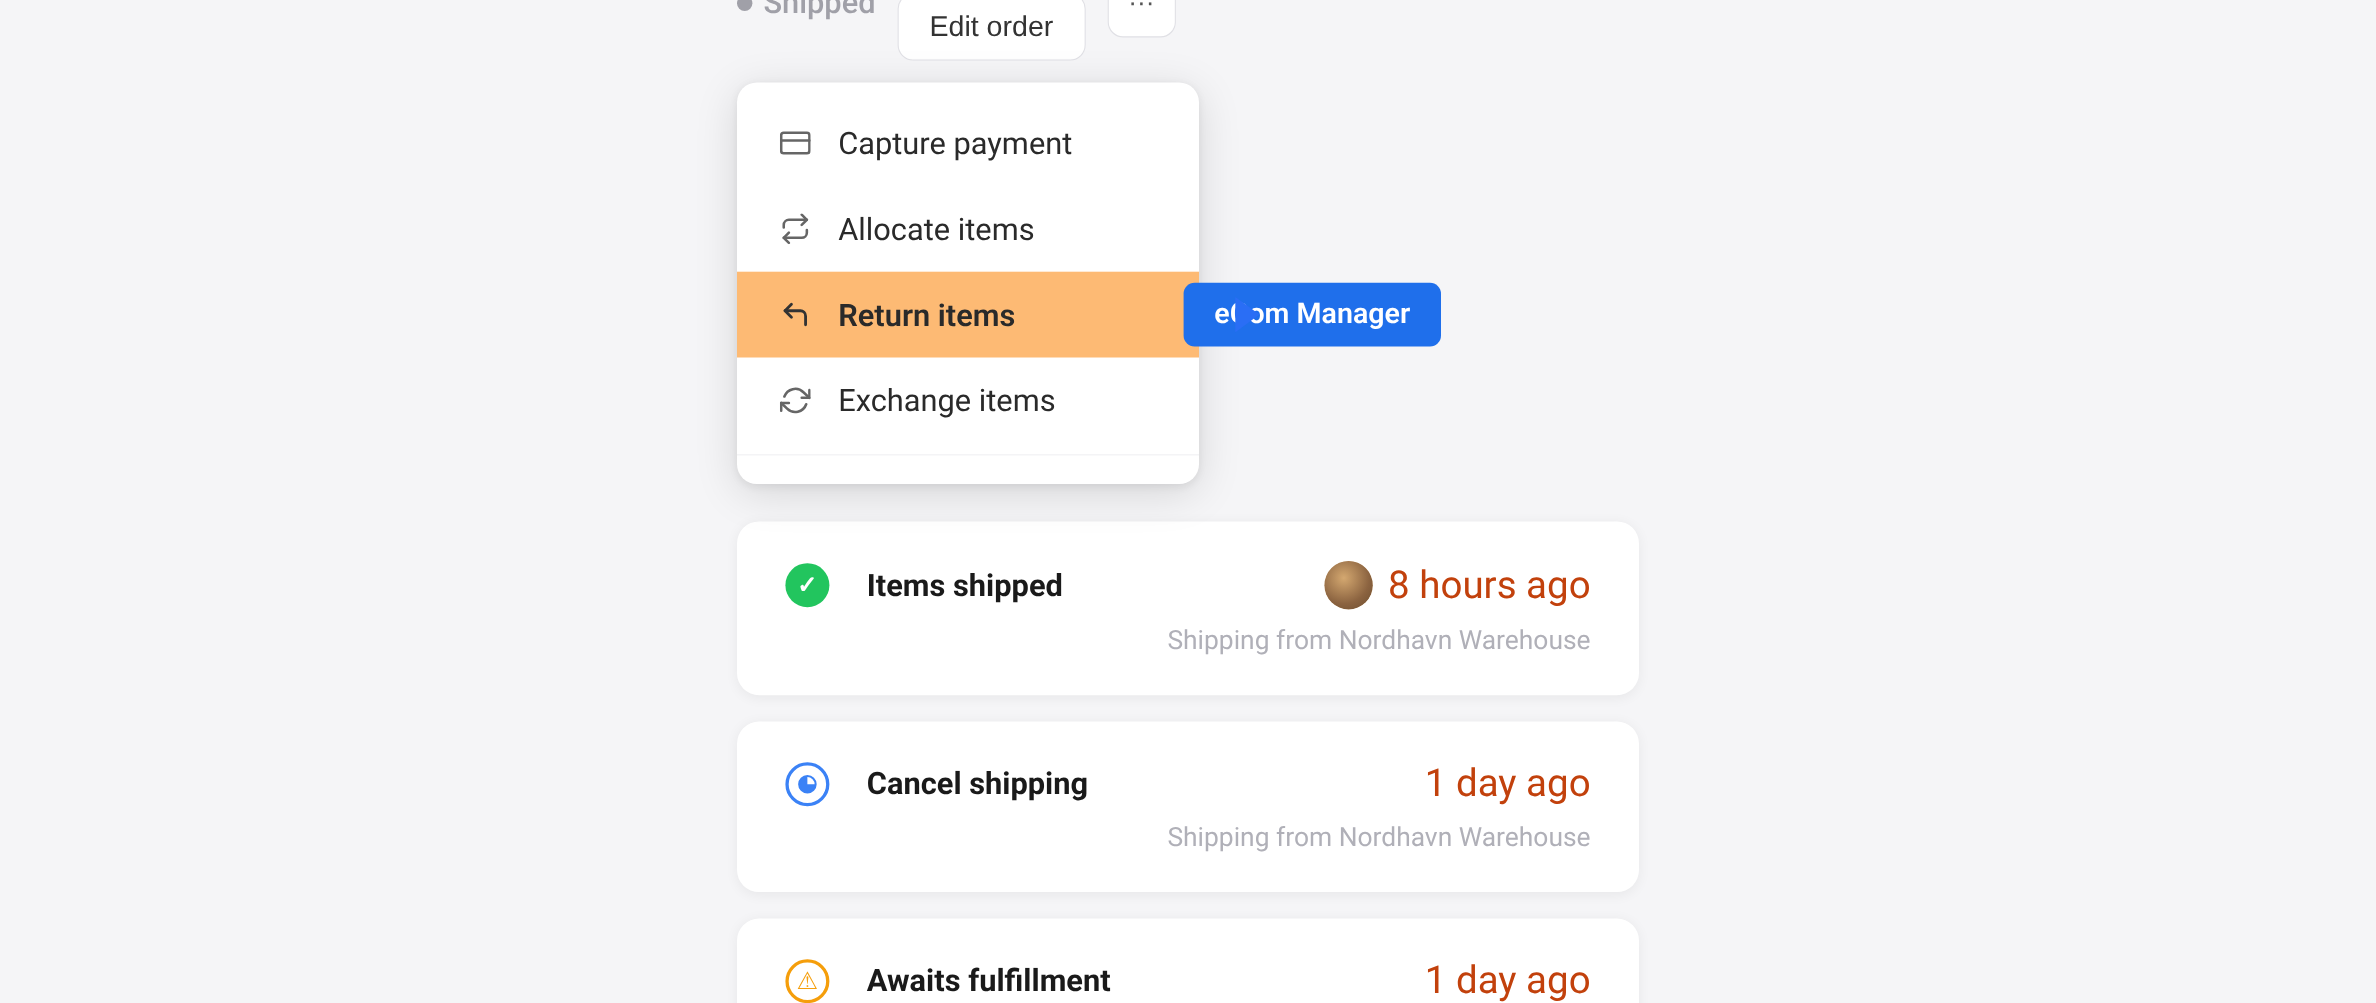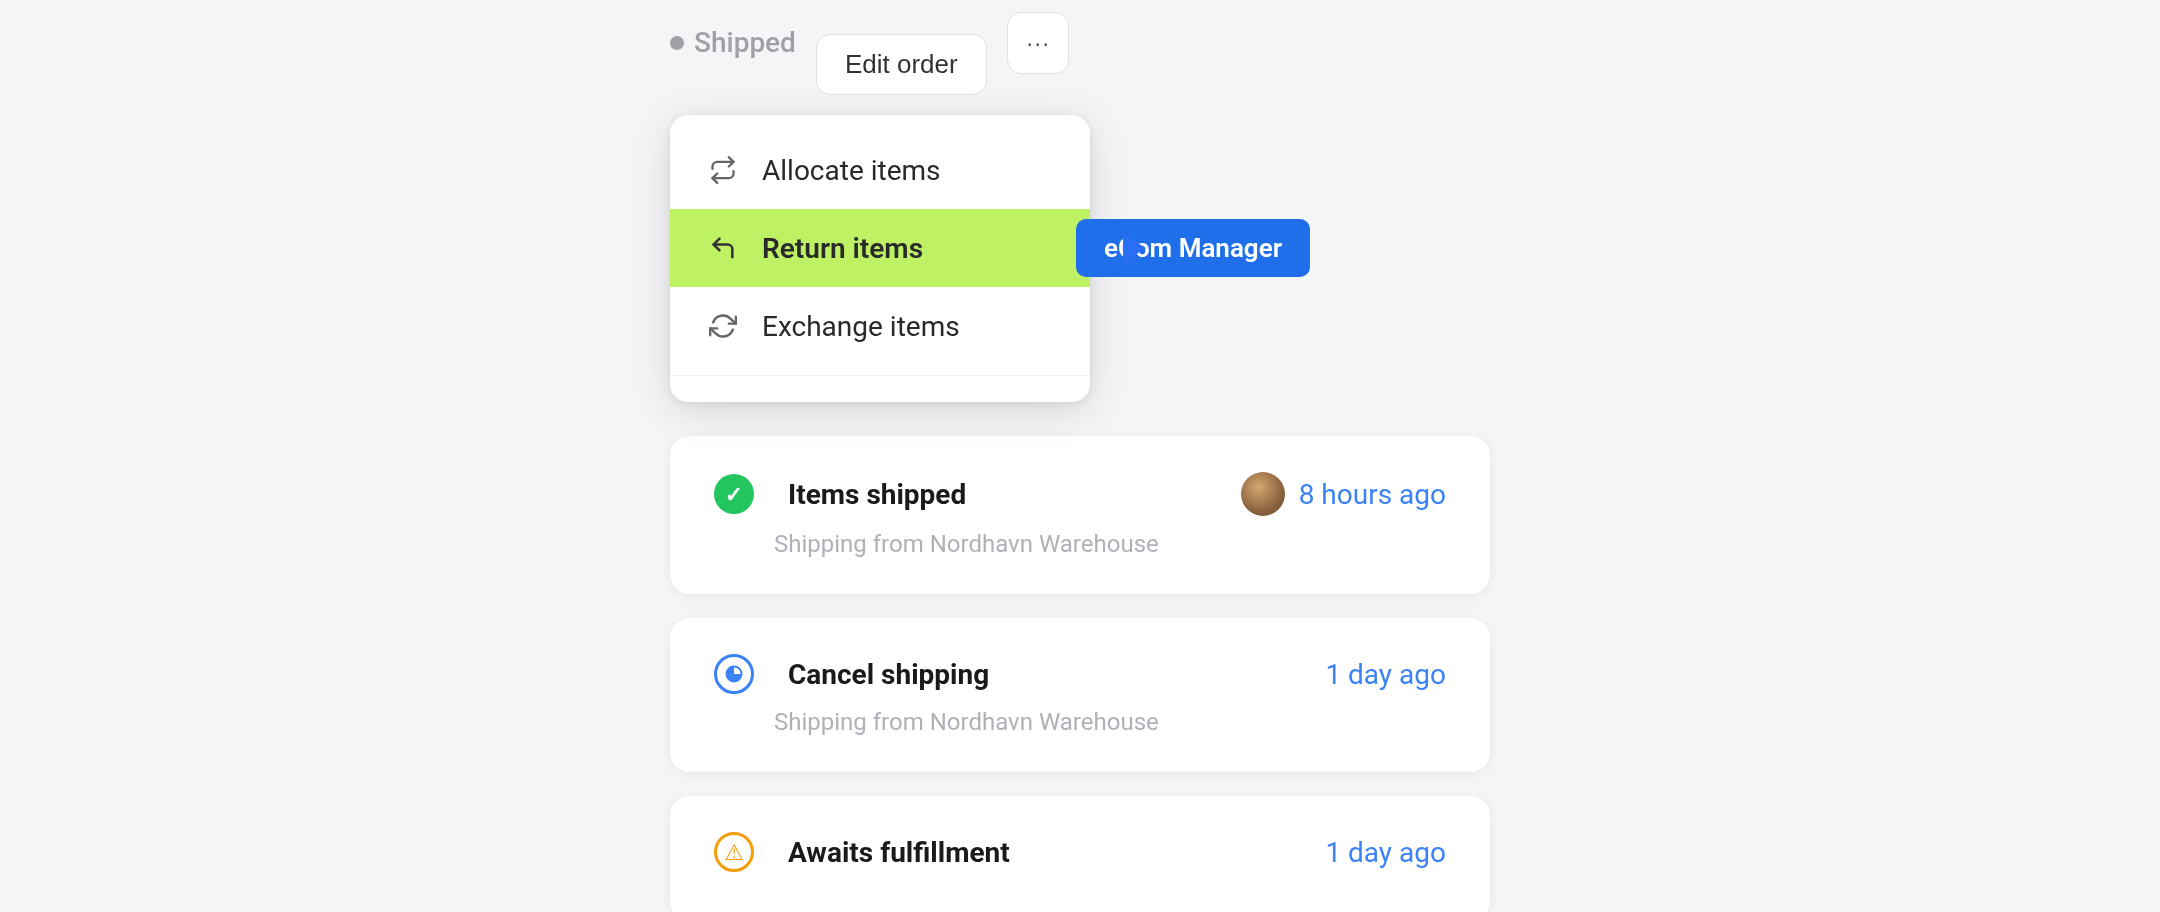--- a/index.html
+++ b/index.html
@@ -95,21 +95,21 @@
       align-items: center;
       gap: 22px;
       padding: 22px 36px;
       font-size: 28px;
       color: #2a2a2a;
       cursor: pointer;
       transition: background 0.15s;
     }
 
     .menu-item.highlighted {
-      background: #bef264;
+      background: #fdba74;
     }
 
     .menu-item.active {
       font-weight: 600;
     }
 
     .menu-divider {
       height: 1px;
       background: #f0f0f2;
       margin: 10px 0;
@@ -233,28 +233,29 @@
     }
 
     .avatar-img {
       width: 44px;
       height: 44px;
       border-radius: 50%;
       background: linear-gradient(135deg, #c8a882 0%, #9b7a52 100%);
     }
 
     .time-ago {
-      font-size: 28px;
-      color: #3b82f6;
+      font-size: 35px;
+      color: #c2410c;
     }
 
     .timeline-subtitle {
       font-size: 24px;
       color: #b0b0b8;
       margin-left: 60px;
+      text-align: right;
     }
 
     .check-icon {
       color: white;
       font-size: 22px;
       font-weight: bold;
     }
 
     .warning-icon {
       font-size: 22px;
@@ -274,20 +275,29 @@
         <span>Shipped</span>
       </div>
       <button class="edit-order-btn">Edit order</button>
       <button class="more-btn">
         <span>···</span>
       </button>
     </div>
 
     <div class="dropdown-menu">
 
+      <div class="menu-item">
+        <span class="menu-icon">
+          <svg width="28" height="28" viewBox="0 0 24 24" fill="none" stroke="#666" stroke-width="2" stroke-linecap="round" stroke-linejoin="round">
+            <rect x="1" y="4" width="22" height="16" rx="2" ry="2"></rect>
+            <line x1="1" y1="10" x2="23" y2="10"></line>
+          </svg>
+        </span>
+        <span>Capture payment</span>
+      </div>
 
       <div class="menu-item">
         <span class="menu-icon">
           <svg width="28" height="28" viewBox="0 0 24 24" fill="none" stroke="#666" stroke-width="2" stroke-linecap="round" stroke-linejoin="round">
             <polyline points="17 1 21 5 17 9"></polyline>
             <path d="M3 11V9a4 4 0 0 1 4-4h14"></path>
             <polyline points="7 23 3 19 7 15"></polyline>
             <path d="M21 13v2a4 4 0 0 1-4 4H3"></path>
           </svg>
         </span>

